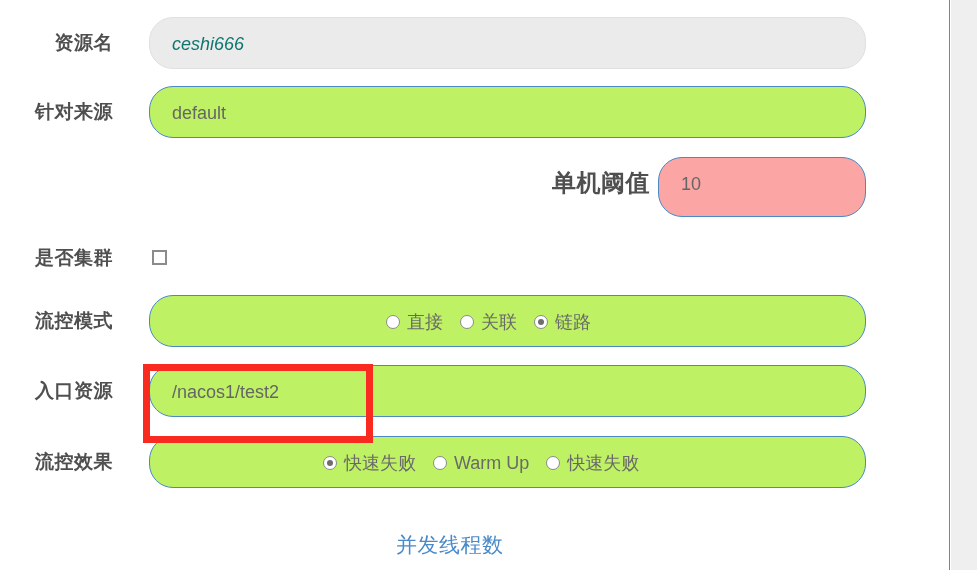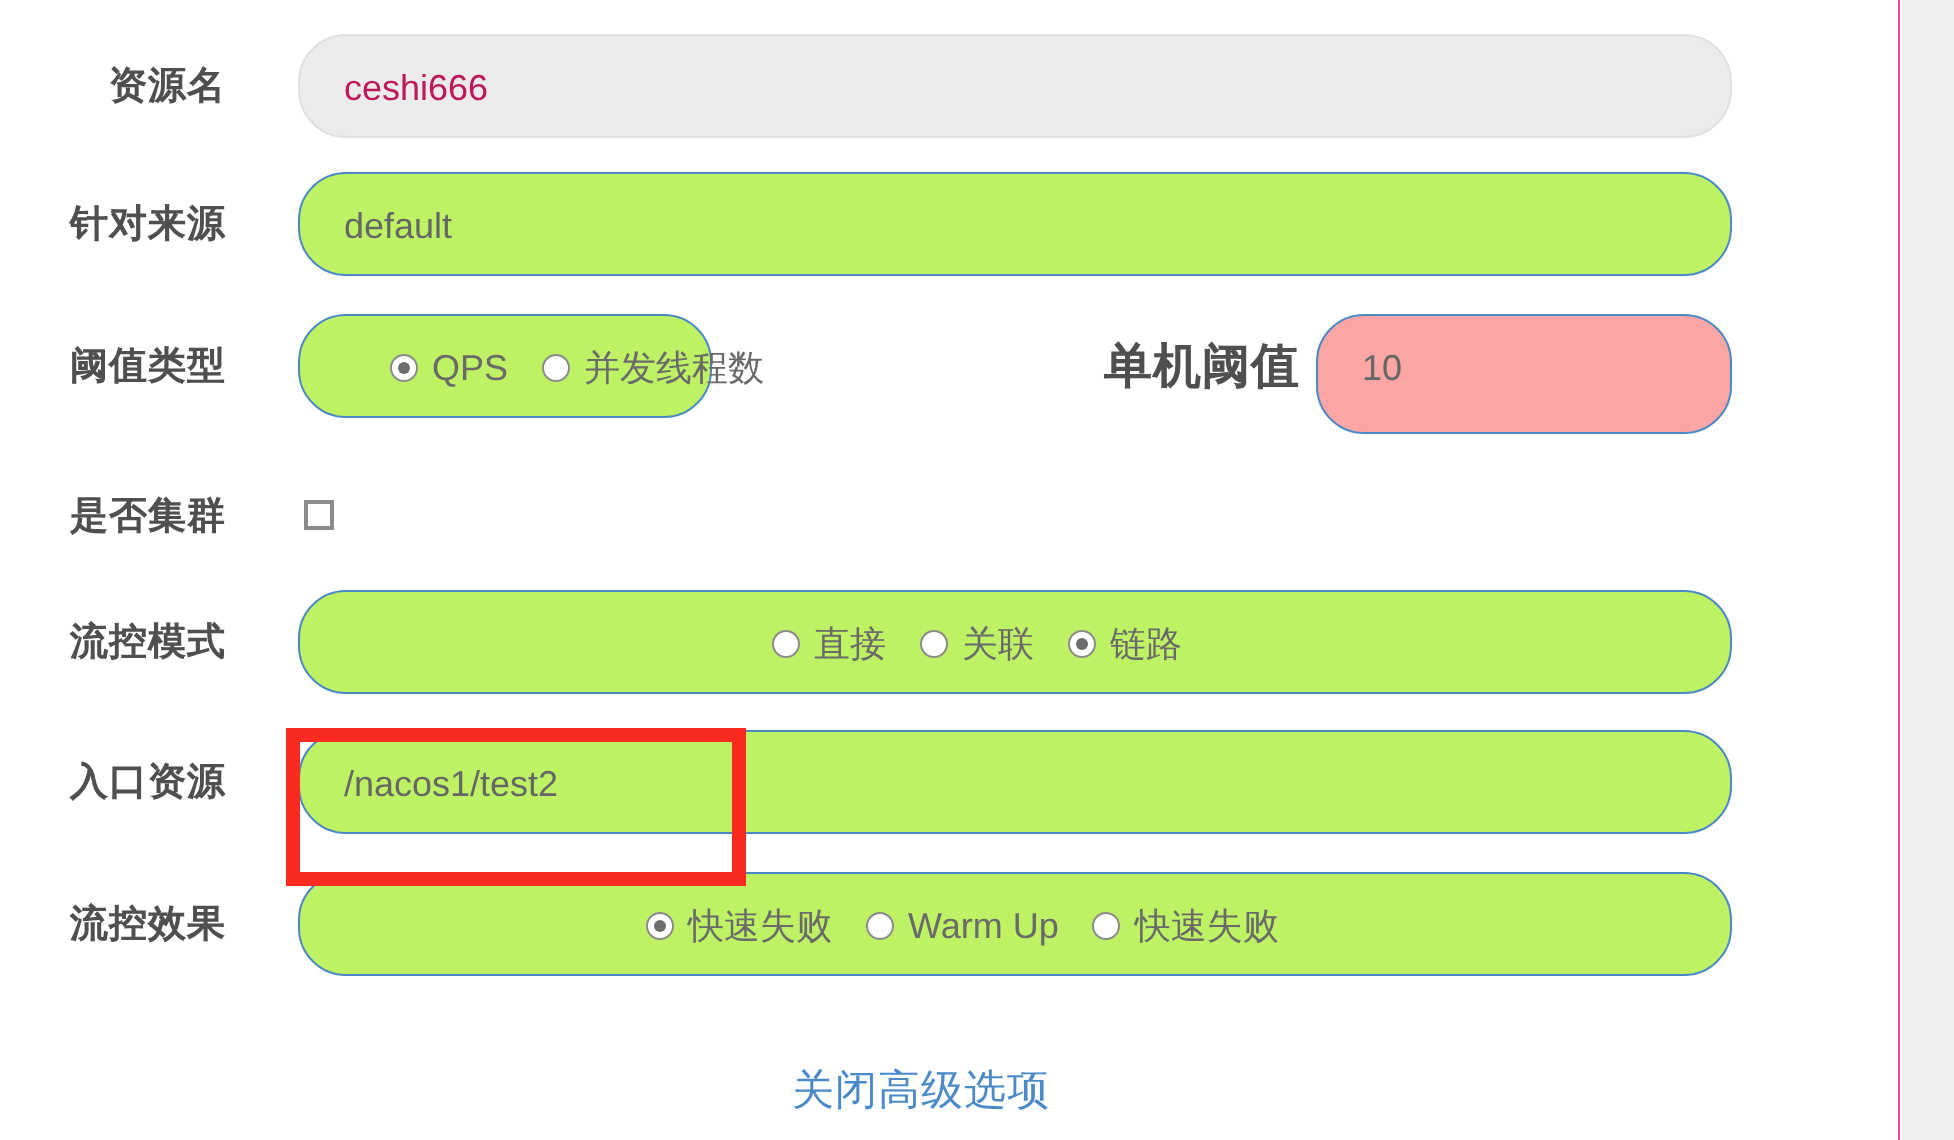--- a/index.html
+++ b/index.html
@@ -81,21 +81,22 @@
     left: 22px;
     top: 0;
     height: 52px;
     display: flex;
     align-items: center;
     font-size: 18px;
     color: #666666;
   }
 
   .field.disabled .field-text {
-    color: #be185d;
+    color: #0f766e;
+    font-style: italic;
   }
 
   .radio-group {
     position: absolute;
     top: 0;
     height: 52px;
     display: flex;
     align-items: center;
     gap: 17px;
   }
@@ -216,35 +217,20 @@
     </div>
   </div>
 
   <div class="form-row" id="row-limit-app">
     <div class="row-label">针对来源</div>
     <div class="field">
       <span class="field-text">default</span>
     </div>
   </div>
 
-  <div class="form-row" id="row-grade">
-    <div class="row-label">阈值类型</div>
-    <div class="field short">
-      <div class="radio-group" id="grade-radios">
-        <label class="radio-opt">
-          <span class="radio-mark checked"></span>
-          <span>QPS</span>
-        </label>
-        <label class="radio-opt">
-          <span class="radio-mark"></span>
-          <span>并发线程数</span>
-        </label>
-      </div>
-    </div>
-  </div>
 
   <div id="threshold-label">单机阈值</div>
   <div id="threshold-field">
     <span class="field-text">10</span>
   </div>
 
   <div class="form-row" id="row-cluster">
     <div class="row-label">是否集群</div>
     <span class="checkbox-mark"></span>
   </div>
@@ -289,19 +275,19 @@
           <span>Warm Up</span>
         </label>
         <label class="radio-opt">
           <span class="radio-mark"></span>
           <span>快速失败</span>
         </label>
       </div>
     </div>
   </div>
 
-  <div id="advanced-toggle">关闭高级选项</div>
+  <div id="advanced-toggle">并发线程数</div>
 
 </div>
 
 <div id="right-gutter"></div>
 
 <div id="annotation-box"></div>
 
 </body></html>

